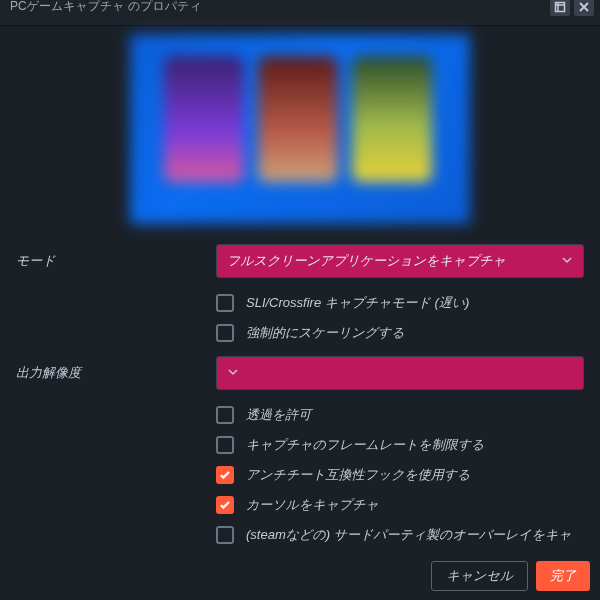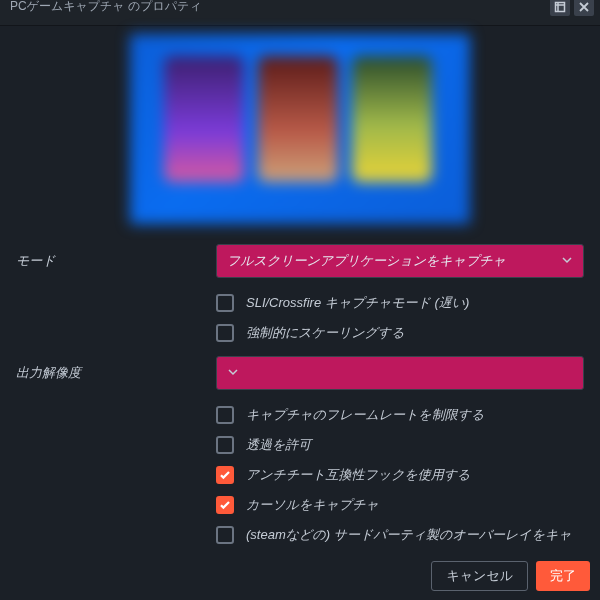--- a/index.html
+++ b/index.html
@@ -82,20 +82,21 @@
   border-color: #ff5a3a;
 }
 .checkbox.checked svg { width: 12px; height: 12px; }
 .check-item .lbl { color: #c5ccd6; }
 .footer {
   position: absolute; bottom: 0; left: 8px; right: 0;
   height: 48px;
   display: flex; align-items: center; justify-content: flex-end;
   padding: 0 10px;
   background: linear-gradient(180deg, rgba(27,32,39,0) 0%, #1b2027 30%);
+  font-style: italic;
 }
 .btn-flat {
   height: 30px; padding: 0 14px;
   border-radius: 3px;
   display: flex; align-items: center;
   cursor: pointer; font-size: 13px;
   margin-left: 8px;
 }
 .btn-cancel { border:1px solid #5a626e; color:#c5ccd6; }
 .btn-ok { background:#ff5a3a; color:#fff; }
@@ -158,25 +159,25 @@
       <div class="select">
         <span class="chev">
           <svg width="12" height="12" viewBox="0 0 12 12" fill="none" stroke="currentColor" stroke-width="1.5">
               <path d="M2 4l4 4 4-4"></path>
             </svg>
         </span>
       </div>
       <div class="check-list" id="res-checks">
           <div class="check-item">
             <div class="checkbox"></div>
+            <span class="lbl">透過を許可</span>
+          </div>
+          <div class="check-item">
+            <div class="checkbox"></div>
             <span class="lbl">キャプチャのフレームレートを制限する</span>
-          </div>
-          <div class="check-item">
-            <div class="checkbox"></div>
-            <span class="lbl">透過を許可</span>
           </div>
           <div class="check-item">
             <div class="checkbox checked">
               <svg viewBox="0 0 12 12" fill="none" stroke="#fff" stroke-width="2.2">
                 <path d="M2 6.2l2.4 2.4L10 3"></path>
               </svg>
             </div>
             <span class="lbl">アンチチート互換性フックを使用する</span>
           </div>
           <div class="check-item">

